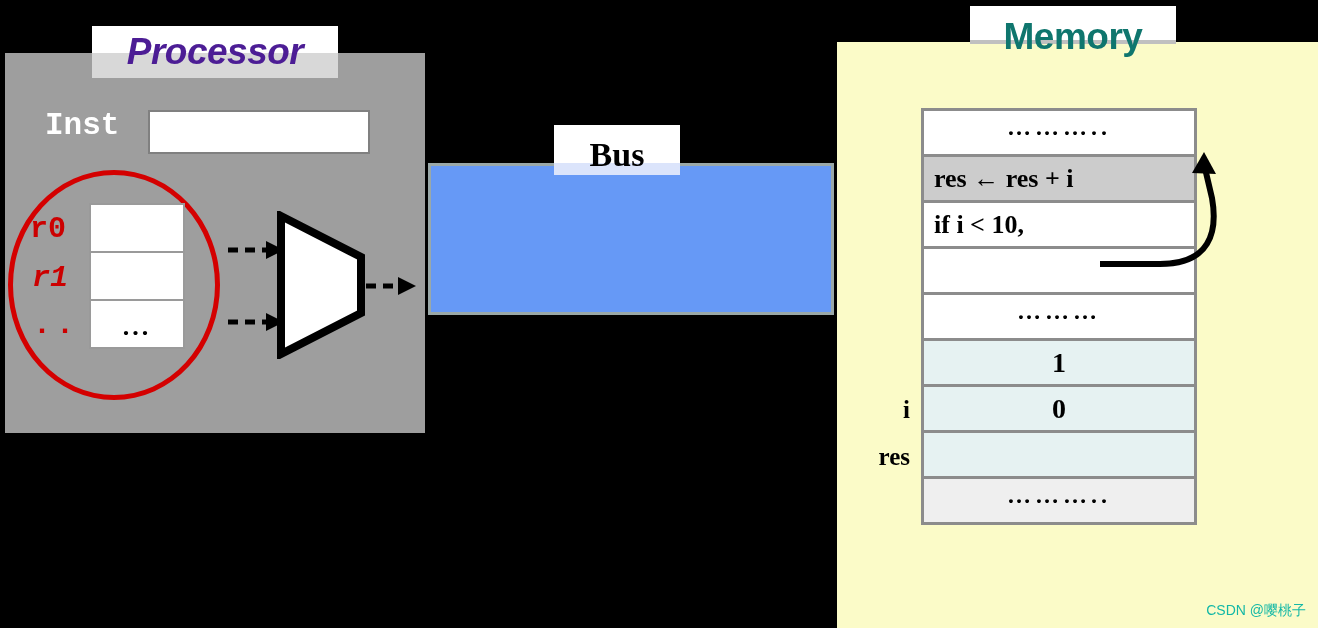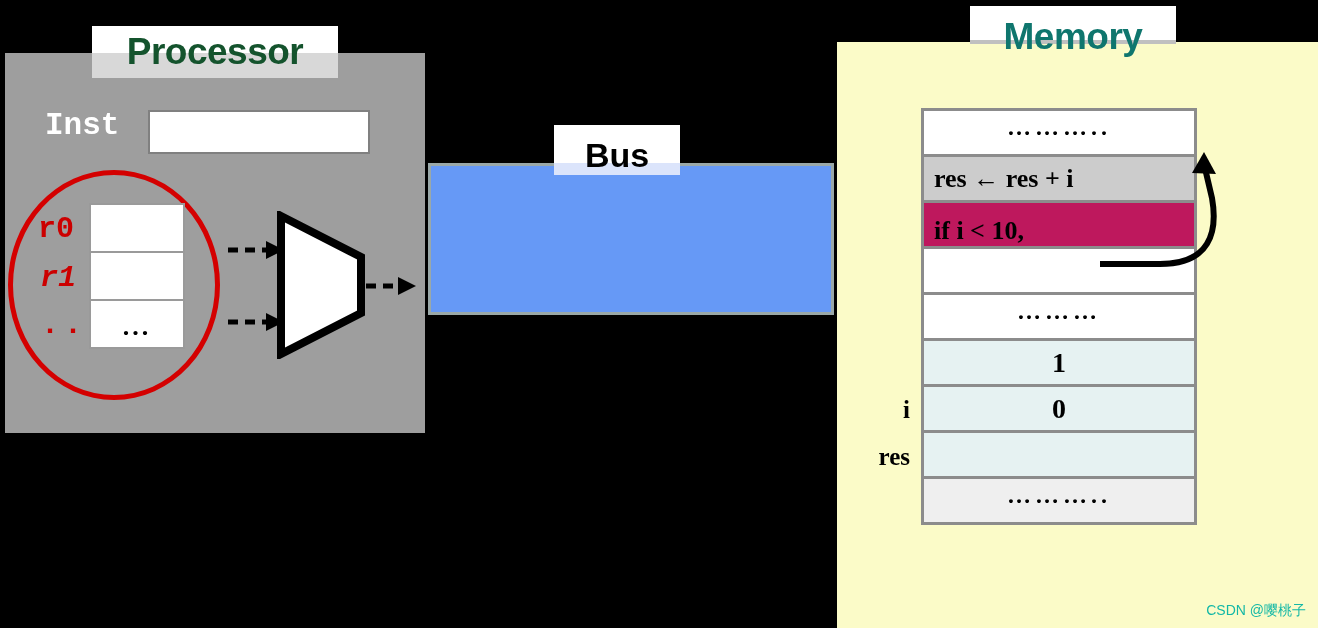--- a/index.html
+++ b/index.html
@@ -31,23 +31,24 @@
   #processor-label .lbl-bottom {
     position: absolute;
     left: 0; top: 27px;
     width: 100%; height: 25px;
     background: #d8d8d8;
   }
   #processor-label .lbl-text {
     position: absolute;
     left: 0; top: 0; width: 100%; height: 52px;
     display: flex; align-items: center; justify-content: center;
-    font-size: 37px; font-weight: bold; color: #14532d;
+    font-size: 37px; font-weight: bold; color: #4c1d95;
     font-family: "Liberation Sans", sans-serif;
     letter-spacing: -0.5px;
+    font-style: italic;
   }
 
   #inst-label {
     position: absolute;
     left: 45px; top: 108px;
     font-family: Liberation Mono, monospace;
     font-size: 31px; font-weight: bold; color: #ffffff;
     letter-spacing: 0px;
   }
   #inst-box {
@@ -64,21 +65,21 @@
     left: 8px; top: 170px;
     width: 212px; height: 230px;
     border: 5px solid #d40000;
     border-radius: 50%;
     box-sizing: border-box;
     background: transparent;
   }
   .reg-name {
     position: absolute;
     font-family: "Liberation Mono", monospace;
-    font-size: 30px; font-weight: bold; color: #cc0000; margin-left: 8px;
+    font-size: 30px; font-weight: bold; color: #cc0000;
   }
   #reg-r0 { left: 30px; top: 212px; }
   #reg-r1 { left: 32px; top: 261px; font-style: italic; }
   #reg-dots { left: 33px; top: 308px; letter-spacing: 5px; }
 
   #reg-file {
     position: absolute;
     left: 89px; top: 203px;
     width: 96px; height: 146px;
     border: 2px solid #9a9a9a;
@@ -141,21 +142,21 @@
   #bus-label .lbl-bottom {
     position: absolute;
     left: 0; top: 38px; width: 100%; height: 12px;
     background: #dbe4fb;
   }
   #bus-label .lbl-text {
     position: absolute;
     left: 0; top: 0; width: 100%; height: 60px;
     display: flex; align-items: center; justify-content: center;
     font-size: 34px; font-weight: bold; color: #000;
-    font-family: Liberation Sans, sans-serif;
+    font-family: Liberation Serif, serif;
   }
 
   
   #memory-box {
     position: absolute;
     left: 837px; top: 42px;
     width: 481px; height: 586px;
     background: #fbfbc8;
   }
   #memory-label {
@@ -302,21 +303,21 @@
     <div class="lbl-text">Memory</div>
   </div>
 
   <div id="mem-table">
       <div class="mem-row dots" style="background: rgb(255, 255, 255);">
         <span class="cell-text">………..</span>
       </div>
       <div class="mem-row left" style="background: rgb(204, 204, 204);">
         <span class="cell-text">res ← res + i</span>
       </div>
-      <div class="mem-row left" style="background: #be185d; align-items: flex-end;">
+      <div class="mem-row left" style="background: #ffffff;">
         <span class="cell-text">if i &lt; 10,</span>
       </div>
       <div class="mem-row left" style="background: rgb(255, 255, 255);">
         <span class="cell-text"></span>
       </div>
       <div class="mem-row dots" style="background: rgb(255, 255, 255);">
         <span class="cell-text">………</span>
       </div>
       <div class="mem-row num" style="background: rgb(230, 242, 242);">
         <span class="cell-text">1</span>

